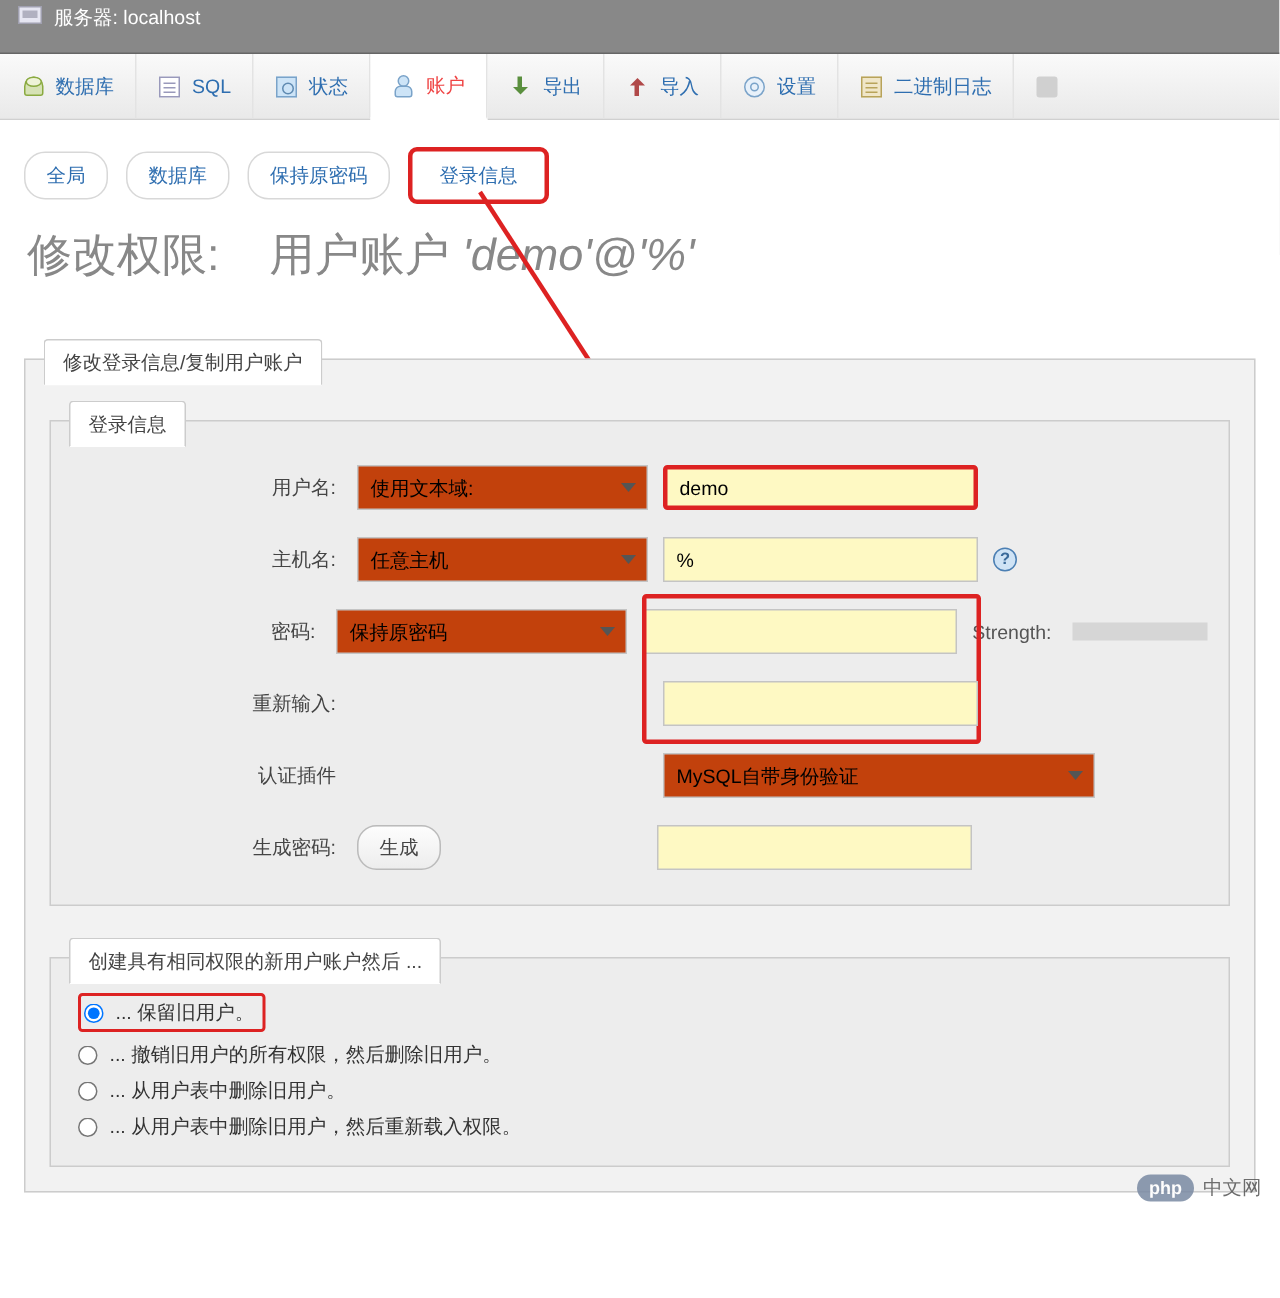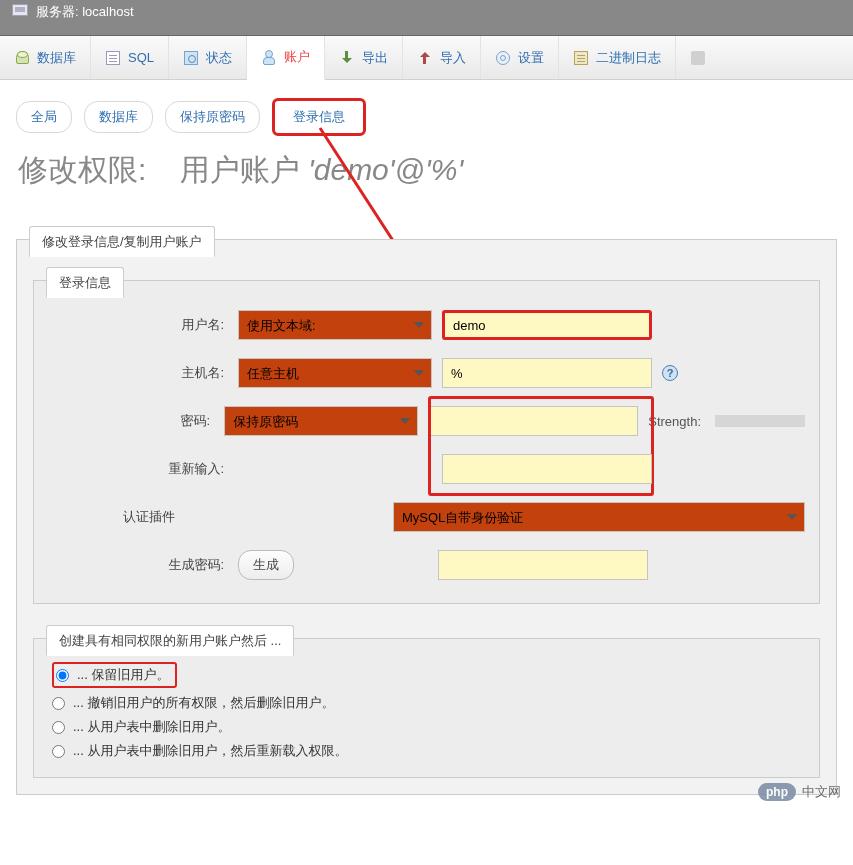--- a/index.html
+++ b/index.html
@@ -360,21 +360,21 @@
         <span style="width:194px;display:inline-block;"></span>
         <input class="txt" type="password" value="" style="">
       </div>
     </div>
 
     <div class="form-row">
       <div class="form-label">认证插件</div>
       <div class="form-ctrls">
         <span style="width:194px;display:inline-block;"></span>
         <span class="sel-wrap">
-          <select class="sel txt wide" style="width:412px;">
+          <select class="sel txt wide" style="width:288px;">
             <option>MySQL自带身份验证</option>
           </select>
         </span>
       </div>
     </div>
 
     <div class="form-row">
       <div class="form-label">生成密码:</div>
       <div class="form-ctrls">
         <span class="btn">生成</span>

